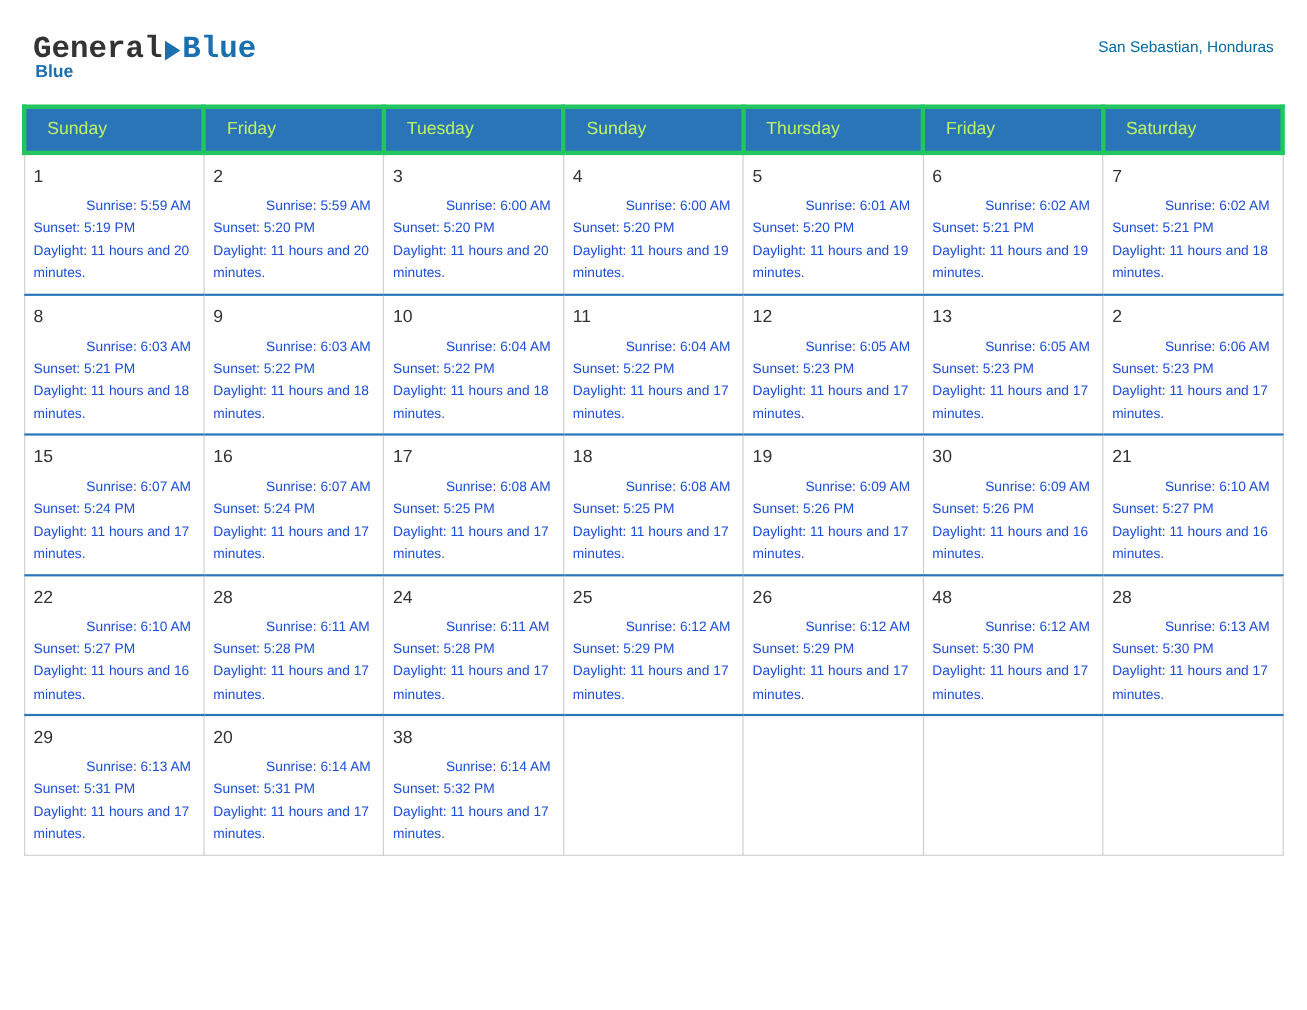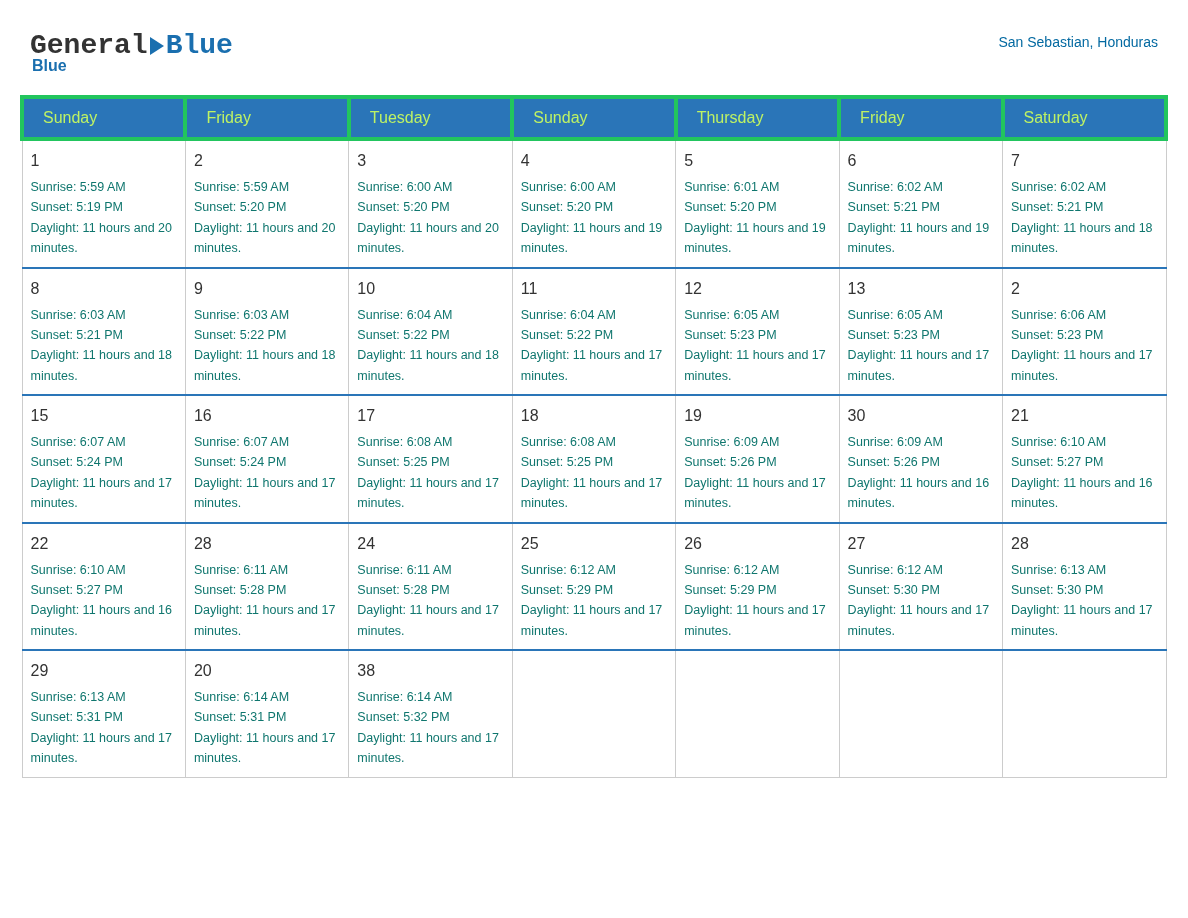--- a/index.html
+++ b/index.html
@@ -88,22 +88,23 @@
       line-height: 1.5;
     }
     .day-number {
       font-size: 16px;
       font-weight: normal;
       display: block;
       margin-bottom: 4px;
     }
     .day-info {
       font-size: 12.5px;
-      color: #0f766e;
+      color: #1d4ed8;
       line-height: 1.55;
+      margin-left: 48px;
     }
     .empty-cell {
       border-top: 2px solid #2a75b8;
       background: #fff;
     }
   </style>
 </head>
 <body>
 
 <div class="header">
@@ -159,21 +160,21 @@
         <td><span class="day-number">19</span><span class="day-info">Sunrise: 6:09 AM<br>Sunset: 5:26 PM<br>Daylight: 11 hours and 17 minutes.</span></td>
         <td><span class="day-number">30</span><span class="day-info">Sunrise: 6:09 AM<br>Sunset: 5:26 PM<br>Daylight: 11 hours and 16 minutes.</span></td>
         <td><span class="day-number">21</span><span class="day-info">Sunrise: 6:10 AM<br>Sunset: 5:27 PM<br>Daylight: 11 hours and 16 minutes.</span></td>
       </tr>
       <tr>
         <td><span class="day-number">22</span><span class="day-info">Sunrise: 6:10 AM<br>Sunset: 5:27 PM<br>Daylight: 11 hours and 16 minutes.</span></td>
         <td><span class="day-number">28</span><span class="day-info">Sunrise: 6:11 AM<br>Sunset: 5:28 PM<br>Daylight: 11 hours and 17 minutes.</span></td>
         <td><span class="day-number">24</span><span class="day-info">Sunrise: 6:11 AM<br>Sunset: 5:28 PM<br>Daylight: 11 hours and 17 minutes.</span></td>
         <td><span class="day-number">25</span><span class="day-info">Sunrise: 6:12 AM<br>Sunset: 5:29 PM<br>Daylight: 11 hours and 17 minutes.</span></td>
         <td><span class="day-number">26</span><span class="day-info">Sunrise: 6:12 AM<br>Sunset: 5:29 PM<br>Daylight: 11 hours and 17 minutes.</span></td>
-        <td><span class="day-number">27</span><span class="day-info">Sunrise: 6:12 AM<br>Sunset: 5:30 PM<br>Daylight: 11 hours and 17 minutes.</span></td>
+        <td><span class="day-number">48</span><span class="day-info">Sunrise: 6:12 AM<br>Sunset: 5:30 PM<br>Daylight: 11 hours and 17 minutes.</span></td>
         <td><span class="day-number">28</span><span class="day-info">Sunrise: 6:13 AM<br>Sunset: 5:30 PM<br>Daylight: 11 hours and 17 minutes.</span></td>
       </tr>
       <tr>
         <td><span class="day-number">29</span><span class="day-info">Sunrise: 6:13 AM<br>Sunset: 5:31 PM<br>Daylight: 11 hours and 17 minutes.</span></td>
         <td><span class="day-number">20</span><span class="day-info">Sunrise: 6:14 AM<br>Sunset: 5:31 PM<br>Daylight: 11 hours and 17 minutes.</span></td>
         <td><span class="day-number">38</span><span class="day-info">Sunrise: 6:14 AM<br>Sunset: 5:32 PM<br>Daylight: 11 hours and 17 minutes.</span></td>
         <td class="empty-cell"></td>
         <td class="empty-cell"></td>
         <td class="empty-cell"></td>
         <td class="empty-cell"></td>

